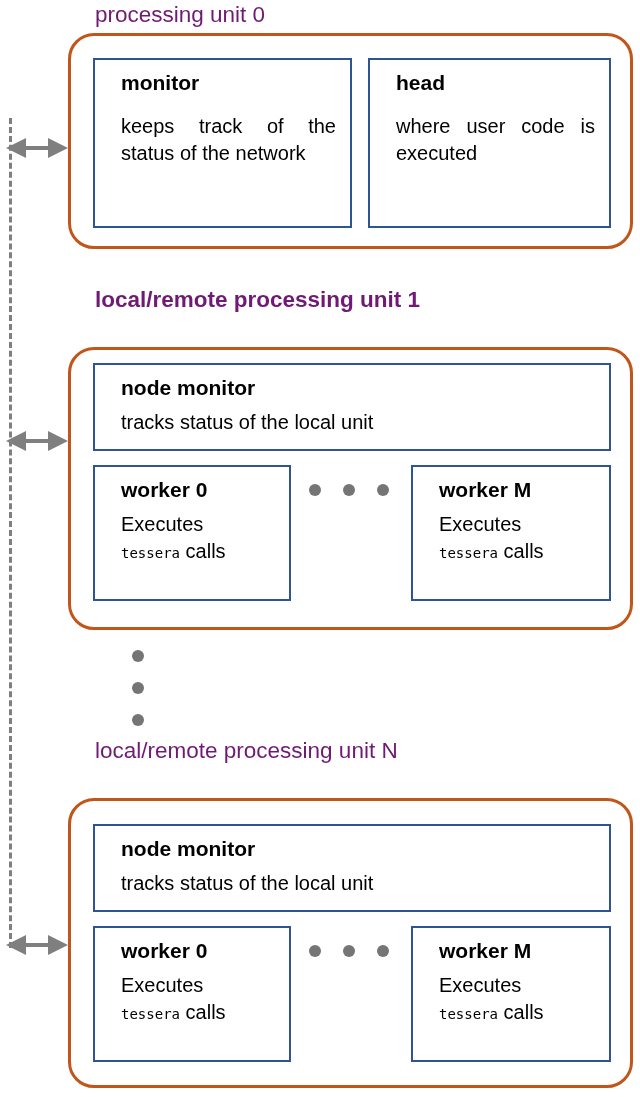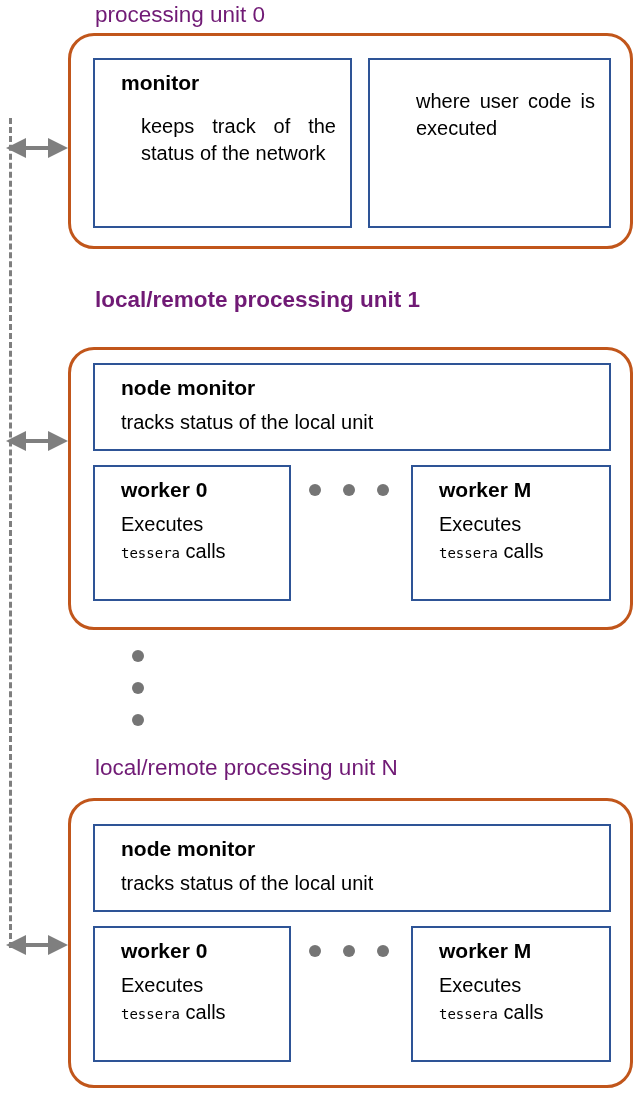--- a/index.html
+++ b/index.html
@@ -72,21 +72,20 @@
     line-height: 25px;
     white-space: nowrap;
   }
   .panel-body {
     font-size: 20px;
     line-height: 27px;
   }
   .panel-body.justify {
     text-align: justify;
     text-align-last: left;
-    margin-left: 20px;
   }
   .gap-sm { height: 9px; }
   .gap-md { height: 18px; }
 
   .mono {
     font-family: "DejaVu Sans Mono", monospace;
     font-size: 14px;
   }
 
   
@@ -130,20 +129,21 @@
   <div class="panel" style="left:22px; top:22px; width:259px; height:170px;">
     <div class="panel-inner">
       <div class="panel-title">monitor</div>
       <div class="gap-md"></div>
       <div class="panel-body justify">keeps track of the status of the network</div>
     </div>
   </div>
 
   <div class="panel" style="left:297px; top:22px; width:243px; height:170px;">
     <div class="panel-inner">
+      <div class="panel-title">head</div>
       <div class="gap-md"></div>
       <div class="panel-body justify">where user code is executed</div>
     </div>
   </div>
 </div>
 
 <div class="unit-title" style="top:287px;font-weight:bold;">local/remote processing unit 1</div>
 
 <div class="connector" style="top:430px;">
   <svg width="66" height="22" viewBox="0 0 66 22">
@@ -197,21 +197,21 @@
     </div>
   </div>
 </div>
 
 <div class="dots-v" style="left:132px; top:650px;">
   <span class="dot"></span>
   <span class="dot"></span>
   <span class="dot"></span>
 </div>
 
-<div class="unit-title" style="top:755px;">local/remote processing unit N</div>
+<div class="unit-title" style="top:738px;">local/remote processing unit N</div>
 
 <div class="connector" style="top:934px;">
   <svg width="66" height="22" viewBox="0 0 66 22">
     <line x1="16" y1="11" x2="52" y2="11" stroke="#7f7f7f" stroke-width="4"></line>
     <polygon points="2,11 22,1 22,21" fill="#7f7f7f"></polygon>
     <polygon points="64,11 44,1 44,21" fill="#7f7f7f"></polygon>
   </svg>
 </div>
 
 <div class="unit-box" style="top:798px; height:290px;">

